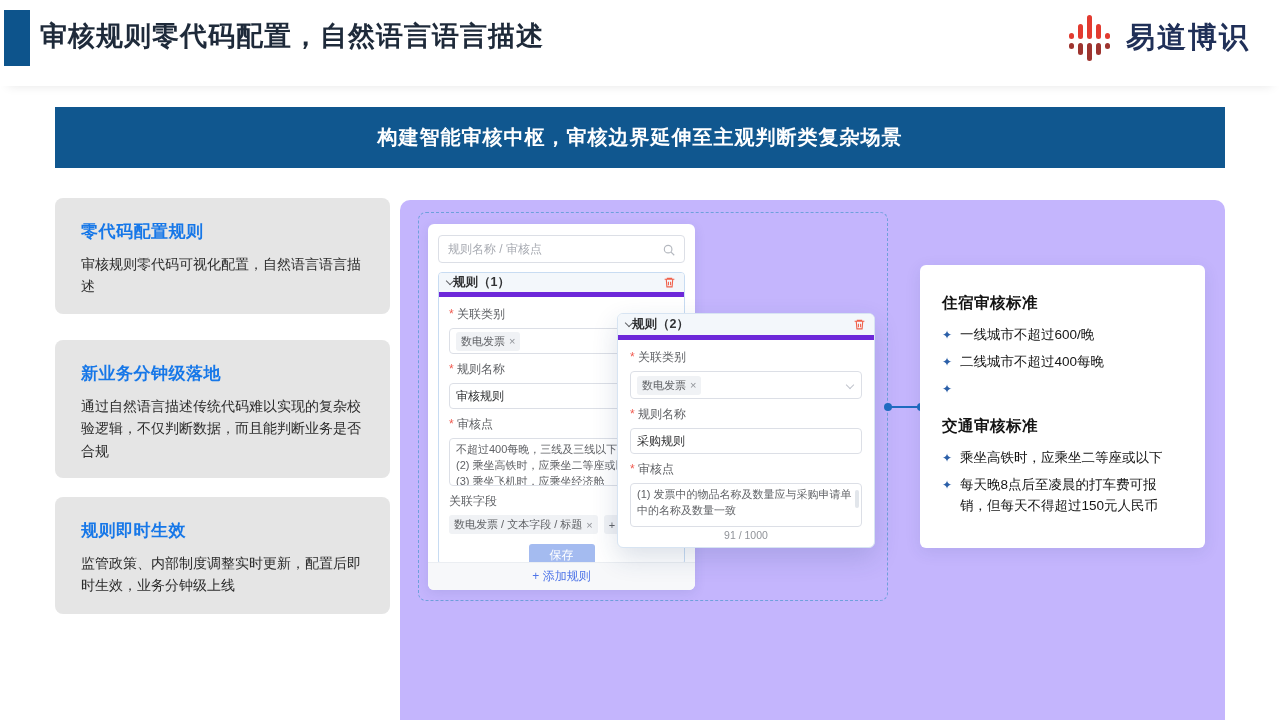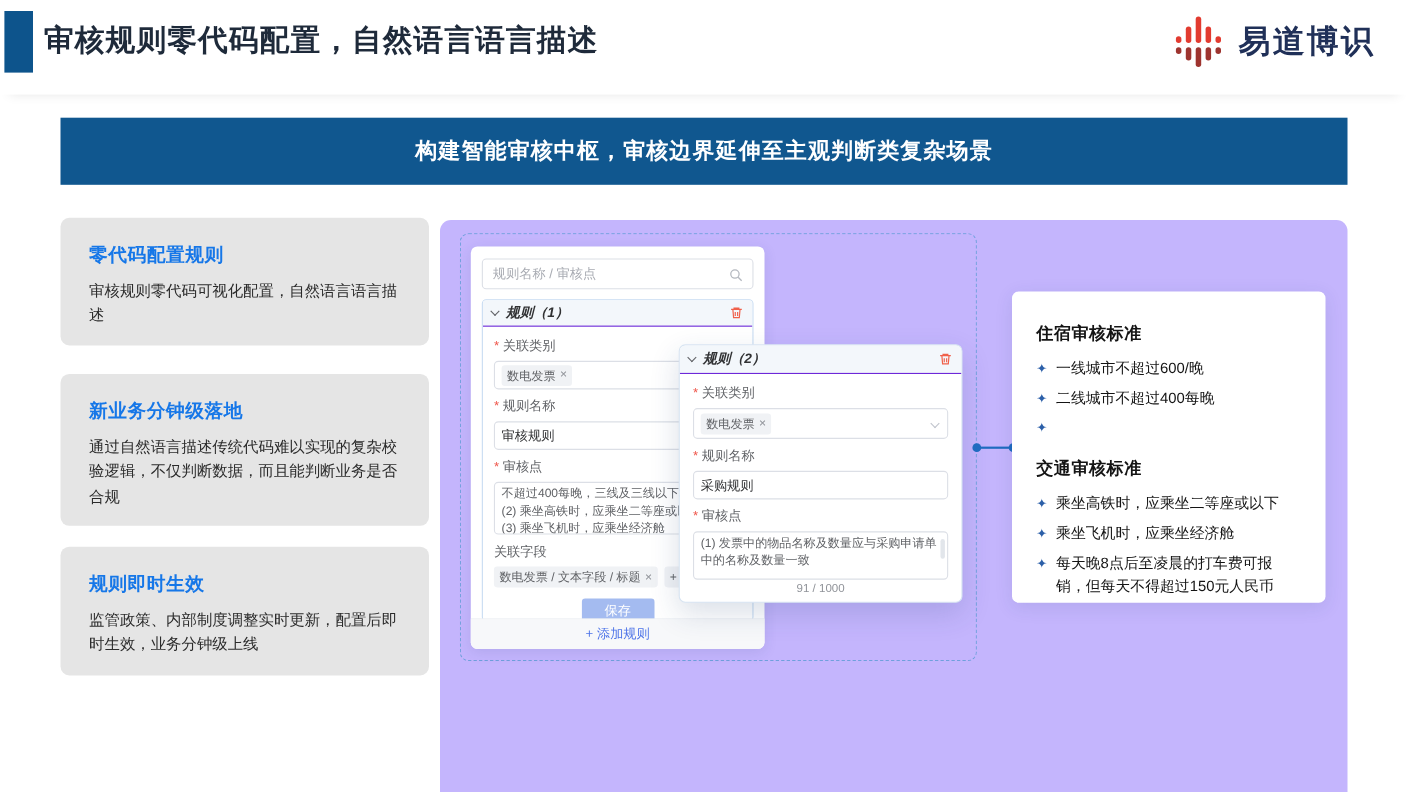--- a/index.html
+++ b/index.html
@@ -39,22 +39,22 @@
             border:1.5px dashed #6FA0DC; border-radius:8px; }
   
   .form-card { position:absolute; left:28px; top:24px; width:267px; height:366px; background:#fff;
                border-radius:6px; box-shadow:0 3px 12px rgba(30,60,110,.10); padding:11px 10px 0; }
   .search { position:relative; height:28px; border:1px solid #DCDFE6; border-radius:4px; background:#fff; }
   .search input { width:100%; height:100%; border:none; outline:none; background:transparent;
                   padding:0 26px 0 9px; font-size:12px; color:#303133; font-family:inherit; }
   .search input::placeholder { color:#A8ABB2; }
   .search svg { position:absolute; right:8px; top:7px; }
   .rule-box { margin-top:9px; border:1px solid #C8DCF2; border-radius:4px; background:#fff; height:293px; overflow:hidden; }
-  .rule-hd { height:24px; background:#F3F7FB; display:flex; align-items:center; padding:0 8px; gap:7px;
-             border-bottom:1px solid #6d28d9;font-style:italic; }
+  .rule-hd { height:24px; background:#F3F7FB; display:flex; align-items:center; padding:0 8px; 
+             border-bottom:5px solid #6d28d9; }
   .rule-hd .ttl { font-size:12.5px; font-weight:700; color:#303133; flex:1; }
   .chev { width:6px; height:6px; border-left:1.5px solid #606266; border-bottom:1.5px solid #606266;
           transform:rotate(-45deg); margin-top:-3px; }
   .rule-body { padding:2px 10px 8px; }
   .f-label { font-size:12px; color:#606266; margin:7px 0 5px; }
   .f-label.req::before { content:"* "; color:#F05B50; }
   .sel, .inp { height:26px; border:1px solid #DCDFE6; border-radius:4px; background:#fff;
                display:flex; align-items:center; padding:0 6px; position:relative; }
   .inp input { border:none; outline:none; width:100%; font-size:12px; color:#303133; background:transparent; font-family:inherit; }
   .tag { background:#F0F2F5; border-radius:3px; color:#606266; font-size:11px; padding:2px 5px;
@@ -249,22 +249,18 @@
       </div>
     </div>
     <div class="std-h">交通审核标准</div>
     <div class="std-items">
       <div class="std-item">
         <span class="star"></span>
         <span>乘坐高铁时，应乘坐二等座或以下</span>
       </div>
       <div class="std-item">
         <span class="star"></span>
-        <span>乘坐飞机时，应乘坐经济舱</span>
-      </div>
-      <div class="std-item">
-        <span class="star"></span>
         <span>每天晚8点后至凌晨的打车费可报销，但每天不得超过150元人民币</span>
       </div>
     </div>
   </div>
 
 </div>
 
 </body></html>

